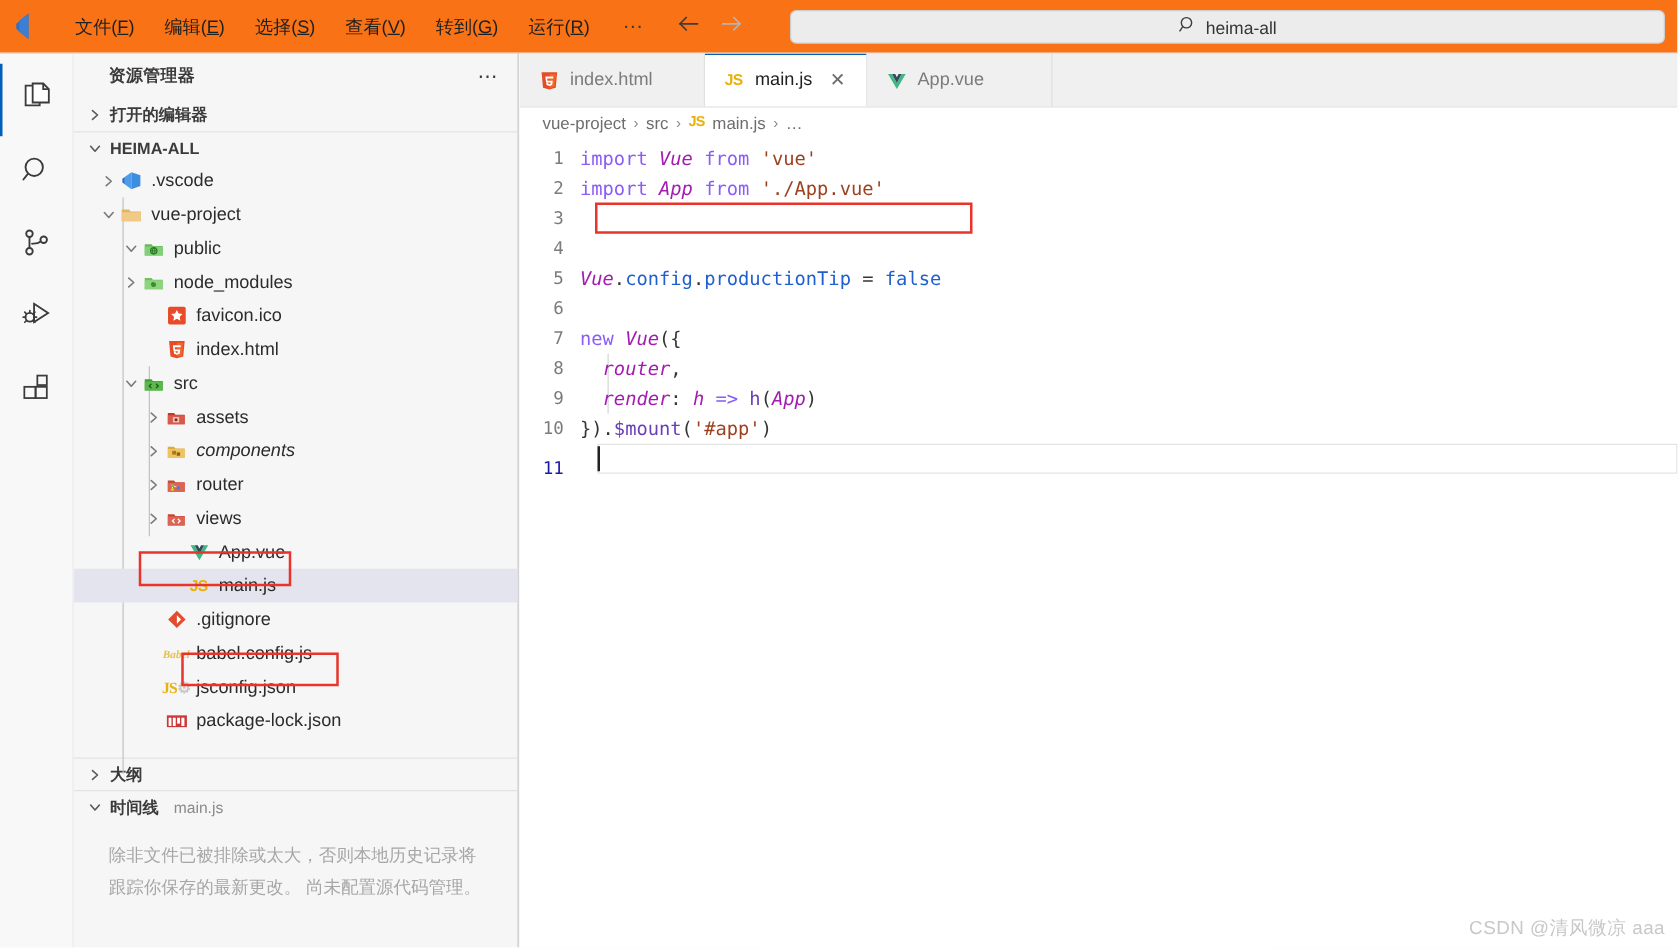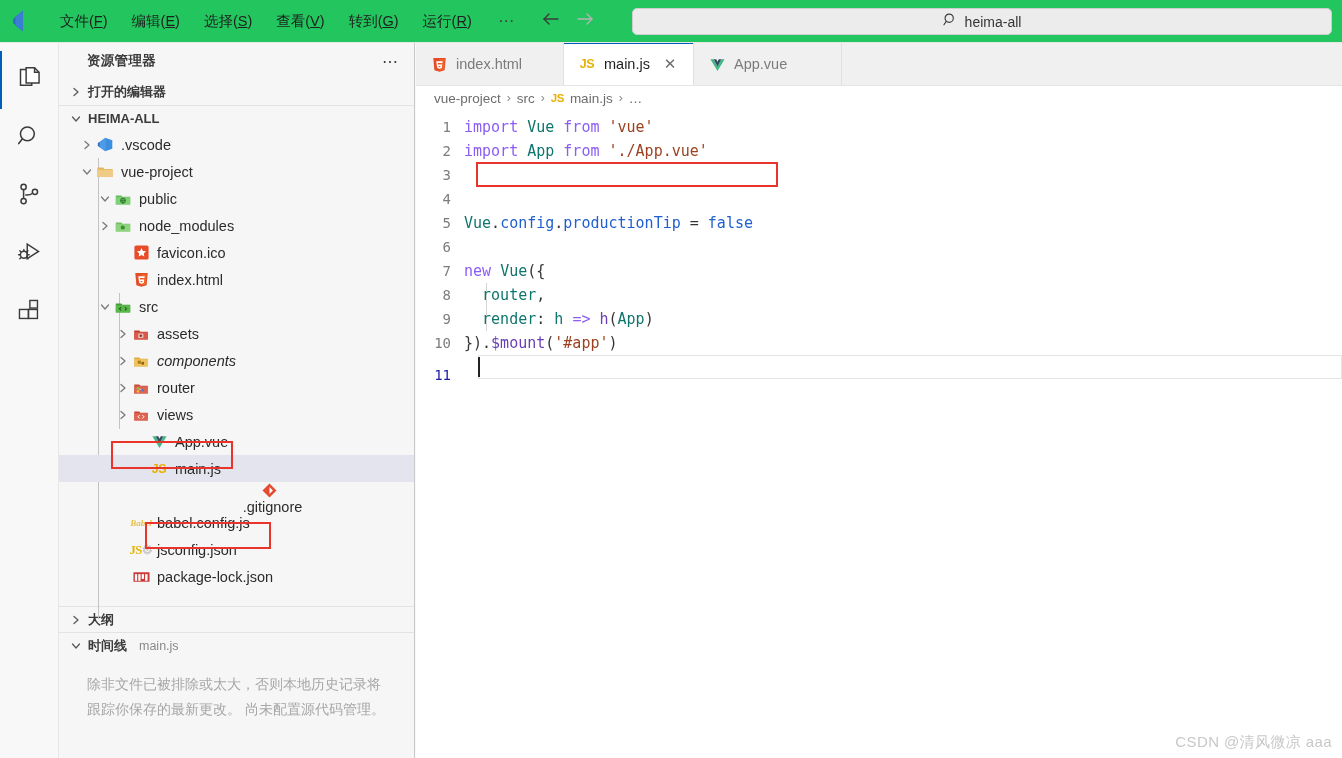--- a/index.html
+++ b/index.html
@@ -12,21 +12,21 @@
   #app-root {
     position: relative;
     width: 1342px; height: 758px;
     background: #f8f8f8;
   }
 
   
   #titlebar {
     position: absolute; left: 0; top: 0;
     width: 1342px; height: 43px;
-    background: #22c55e;
+    background: #f97316;
     display: flex; align-items: center;
     border-bottom: 1px solid #e7e7e7;
   }
   #vscode-logo {
     width: 48px; height: 43px;
     display: flex; align-items: center; justify-content: center;
   }
   .menu-list { display: flex; align-items: center; }
   .menu-item {
     font-size: 14.5px; color: #1f1f1f;
@@ -228,21 +228,21 @@
   .caret {
     position: absolute; left: 62px; top: 2px;
     width: 2px; height: 20px; background: #222;
   }
   .indent-guide {
     position: absolute; top: 0; bottom: 0;
     width: 1px; background: #d6d6d6;
   }
 
   .kw   { color: #8b5cf6; }   
-  .id   { color: #0f766e; }   
+  .id   { color: #a21caf; font-style: italic; }   
   .str  { color: #9c4221; }   
   .plain{ color: #353535; }
   .prop { color: #1f5fcf; }
   .lit  { color: #1f5fcf; text-align: right; }
   .op   { color: #353535; }
   .fn   { color: #6a3fb5; }
 
   #watermark {
     position: absolute; right: 10px; bottom: 6px;
     font-size: 15px; color: #c8c8c8;
@@ -566,21 +566,21 @@
         <span class="lbl">App.vue</span>
       </div>
 
       <div class="row selected" style="padding-left:90px;">
         <span class="ficon">
           <span style="font-size:12.5px;font-weight:bold;color:#e8b10b;letter-spacing:-.5px;font-family:'Liberation Sans',sans-serif;">JS</span>
         </span>
         <span class="lbl">main.js</span>
       </div>
 
-      <div class="row" style="padding-left:72px;flex-direction:column;">
+      <div class="row" style="padding-left:72px;">
         <span class="ficon">
           <svg width="17" height="17" viewBox="0 0 18 18">
             <path d="M9 1.6 L16.4 9 L9 16.4 L1.6 9 Z" fill="#e44c30"></path>
             <path d="M9 5.4 L12.6 9 L9 12.6 Z" fill="#fff"></path>
           </svg>
         </span>
         <span class="lbl">.gitignore</span>
       </div>
 
       <div class="row" style="padding-left:72px;">

